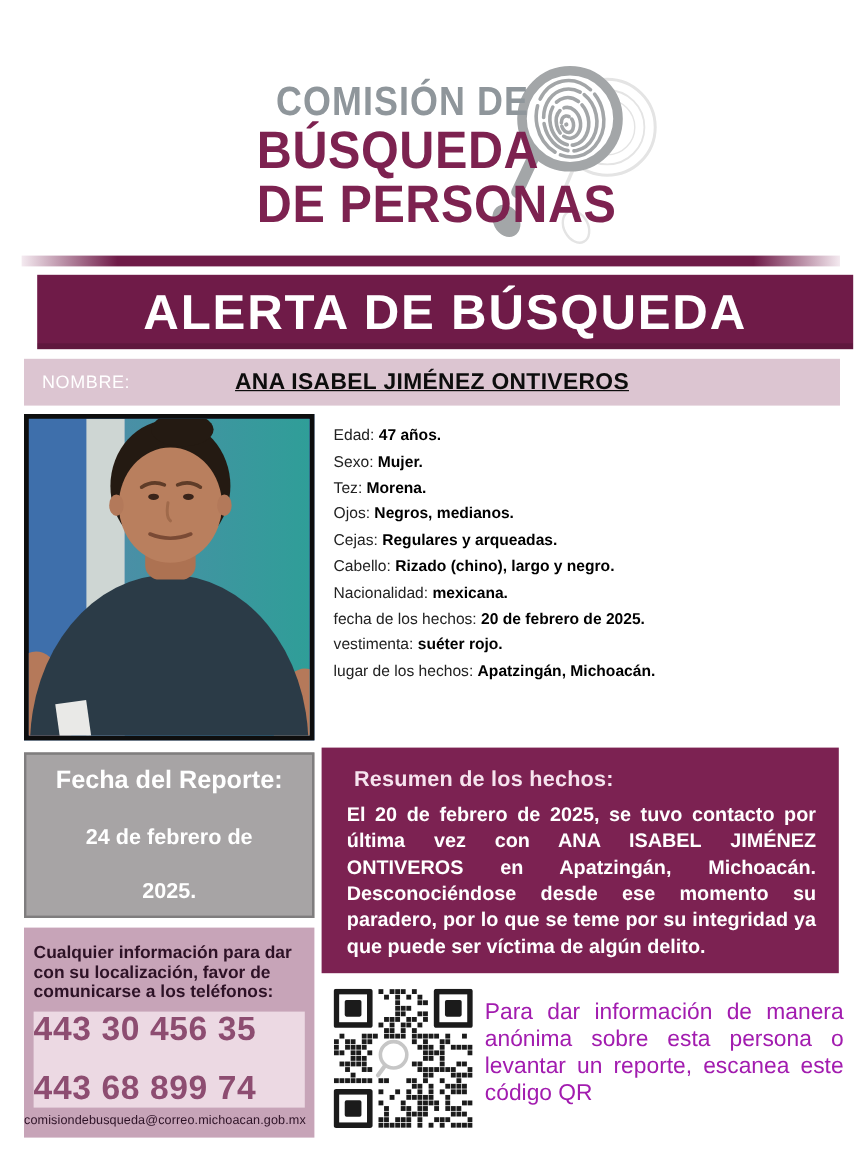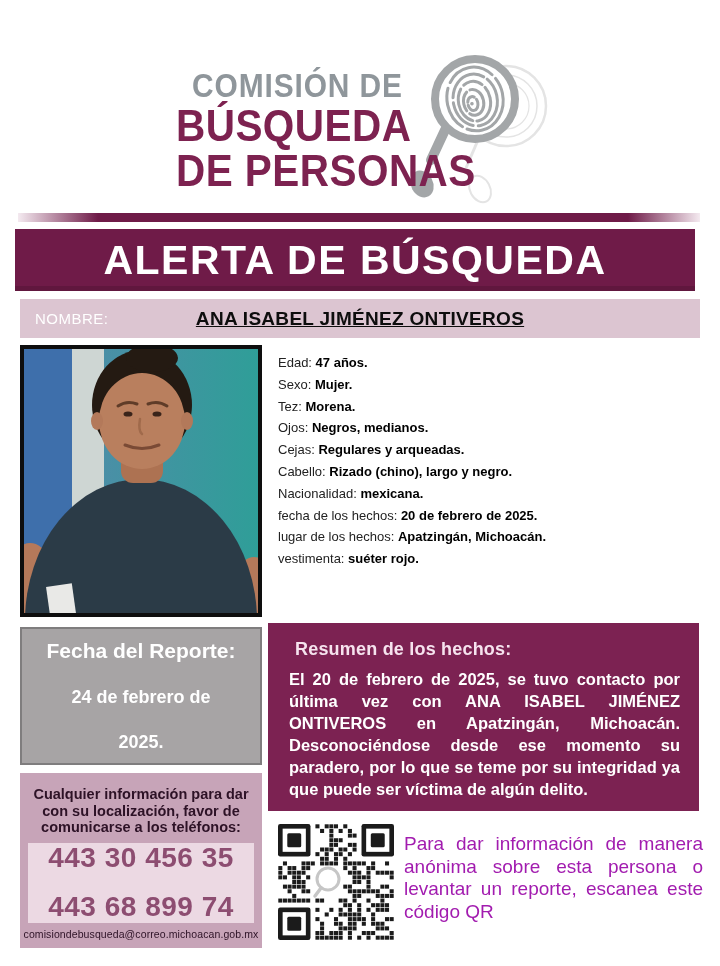--- a/index.html
+++ b/index.html
@@ -1,31 +1,31 @@
 <!DOCTYPE html>
 <html style="--maroon: #6f1b48; --maroon-light: #7c2252; --logo-maroon: #7d2250; --logo-gray: #8f969b; --pink-bar: #dcc5d1; --gray-box: #a7a4a5; --gray-box-border: #7f7d7e; --contact-bg: #c7a4b8; --contact-inner: #ecd9e3; --phone-color: #8d4d71; --contact-text: #2d1226;"><head>
 <meta charset="utf-8">
 <style>
   * { margin:0; padding:0; box-sizing:border-box; }
   html,body { background:#ffffff; }
   body { font-family:"Liberation Sans","DejaVu Sans",sans-serif; }
-  .poster { position:relative; width:720px; height:966px; background:#ffffff; overflow:hidden; }
+  .poster { position:relative; width:720px; height:966px; background:#ffffff; overflow:hidden;padding-left:38px; }
 
   
   .logo-text { position:absolute; z-index:2; }
   .logo-line { position:absolute; font-weight:bold; white-space:nowrap; transform-origin:left top; }
   .logo-line1 { left:192px; top:66px;  font-size:34px; color:var(--logo-gray,#8f969b);  transform:scaleX(.88); letter-spacing:1px;}
   .logo-line2 { left:176px; top:101px; font-size:44px; color:var(--logo-maroon,#7d2250); transform:scaleX(.92); letter-spacing:0.5px;}
   .logo-line3 { left:176px; top:146px; font-size:44px; color:var(--logo-maroon,#7d2250); transform:scaleX(.92); letter-spacing:0.5px;}
   .magnifier-svg { position:absolute; left:398px; top:42px; z-index:1; }
 
   
   .gradient-bar { position:absolute; left:18px; top:213px; width:682px; height:9px;
     background:linear-gradient(90deg,#f4eaf0 0px,var(--maroon,#6f1b48) 80px,var(--maroon,#6f1b48) 610px,#f4eaf0 682px); }
-  .alerta-banner { position:absolute; left:15px; top:229px; width:680px; height:62px;
+  .alerta-banner { position:absolute; left:31px; top:229px; width:680px; height:62px;
     background:var(--maroon,#6f1b48); color:#ffffff; display:flex; align-items:center; justify-content:center;
     font-size:41px; font-weight:bold; letter-spacing:1.5px; box-shadow:inset 0 -5px 0 rgba(0,0,0,.13); }
   .nombre-bar { position:absolute; left:20px; top:299px; width:680px; height:39px; background:var(--pink-bar,#dcc5d1); }
   .nombre-label { position:absolute; left:15px; top:0; line-height:39px; color:#ffffff; font-weight:normal; font-size:15px; letter-spacing:.5px; }
   .nombre-value { display:block; width:100%; text-align:center; line-height:39px; font-size:19px; font-weight:bold; color:#0d0d0d; letter-spacing:.3px;text-decoration:underline; }
 
   
   .photo-frame { position:absolute; left:20px; top:345px; width:242px; height:272px; border:4px solid #0e0e0e; background:#3e6fab; }
   .photo-frame svg { display:block; width:100%; height:100%; }
 
@@ -44,21 +44,21 @@
   .report-line  { font-size:18px; }
 
   
   .summary-box { position:absolute; left:268px; top:623px; width:431px; height:188px;
     background:var(--maroon-light,#7c2252); padding:13px 19px 0 21px; }
   .summary-title { color:#f6e3ee; font-size:18px; font-weight:bold; margin:3px 0 8px 6px; letter-spacing:.2px; }
   .summary-body  { color:#ffffff; font-size:16.5px; font-weight:bold; line-height:22px; text-align:justify; }
 
   
   .contact-box { position:absolute; left:20px; top:773px; width:242px; height:175px;
-    background:var(--contact-bg,#c7a4b8); text-align:center; padding-top:13px; }
+    background:var(--contact-bg,#c7a4b8); padding-top:13px; }
   .contact-instruction { color:var(--contact-text,#2d1226); font-weight:bold; font-size:14.5px; line-height:16.5px; width:226px; margin:0 auto; }
   .phones-box { margin:7px auto 0; width:226px; height:80px; background:var(--contact-inner,#ecd9e3);
     display:flex; flex-direction:column; justify-content:center; gap:17px; }
   .phone { color:var(--phone-color,#8d4d71); font-size:28px; font-weight:bold; letter-spacing:.5px; line-height:32px; }
   .contact-email { margin-top:5px; color:var(--contact-text,#2d1226); font-weight:normal; font-size:10.5px; letter-spacing:.1px; }
 
   
   .qr-box { position:absolute; left:278px; top:824px; width:116px; height:116px; background:#fff; }
   .qr-caption { position:absolute; left:404px; top:833px; width:299px; font-size:19px; line-height:22.5px;
     text-align:justify; color:#a21caf; }
@@ -148,22 +148,22 @@
 
   <ul class="details">
     <li><span class="lbl">Edad:</span> <span class="val">47 años.</span></li>
     <li><span class="lbl">Sexo:</span> <span class="val">Mujer.</span></li>
     <li><span class="lbl">Tez:</span> <span class="val">Morena.</span></li>
     <li><span class="lbl">Ojos:</span> <span class="val">Negros, medianos.</span></li>
     <li><span class="lbl">Cejas:</span> <span class="val">Regulares y arqueadas.</span></li>
     <li><span class="lbl">Cabello:</span> <span class="val">Rizado (chino), largo y negro.</span></li>
     <li><span class="lbl">Nacionalidad:</span> <span class="val">mexicana.</span></li>
     <li><span class="lbl">fecha de los hechos:</span> <span class="val">20 de febrero de 2025.</span></li>
+    <li><span class="lbl">vestimenta:</span> <span class="val">suéter rojo.</span></li>
     <li><span class="lbl">lugar de los hechos:</span> <span class="val">Apatzingán, Michoacán.</span></li>
-    <li><span class="lbl">vestimenta:</span> <span class="val">suéter rojo.</span></li>
   </ul>
 
   <div class="report-box">
     <div class="report-title">Fecha del Reporte:</div>
     <div class="report-line">24 de febrero de</div>
     <div class="report-line">2025.</div>
   </div>
 
   <div class="summary-box">
     <div class="summary-title">Resumen de los hechos:</div>

